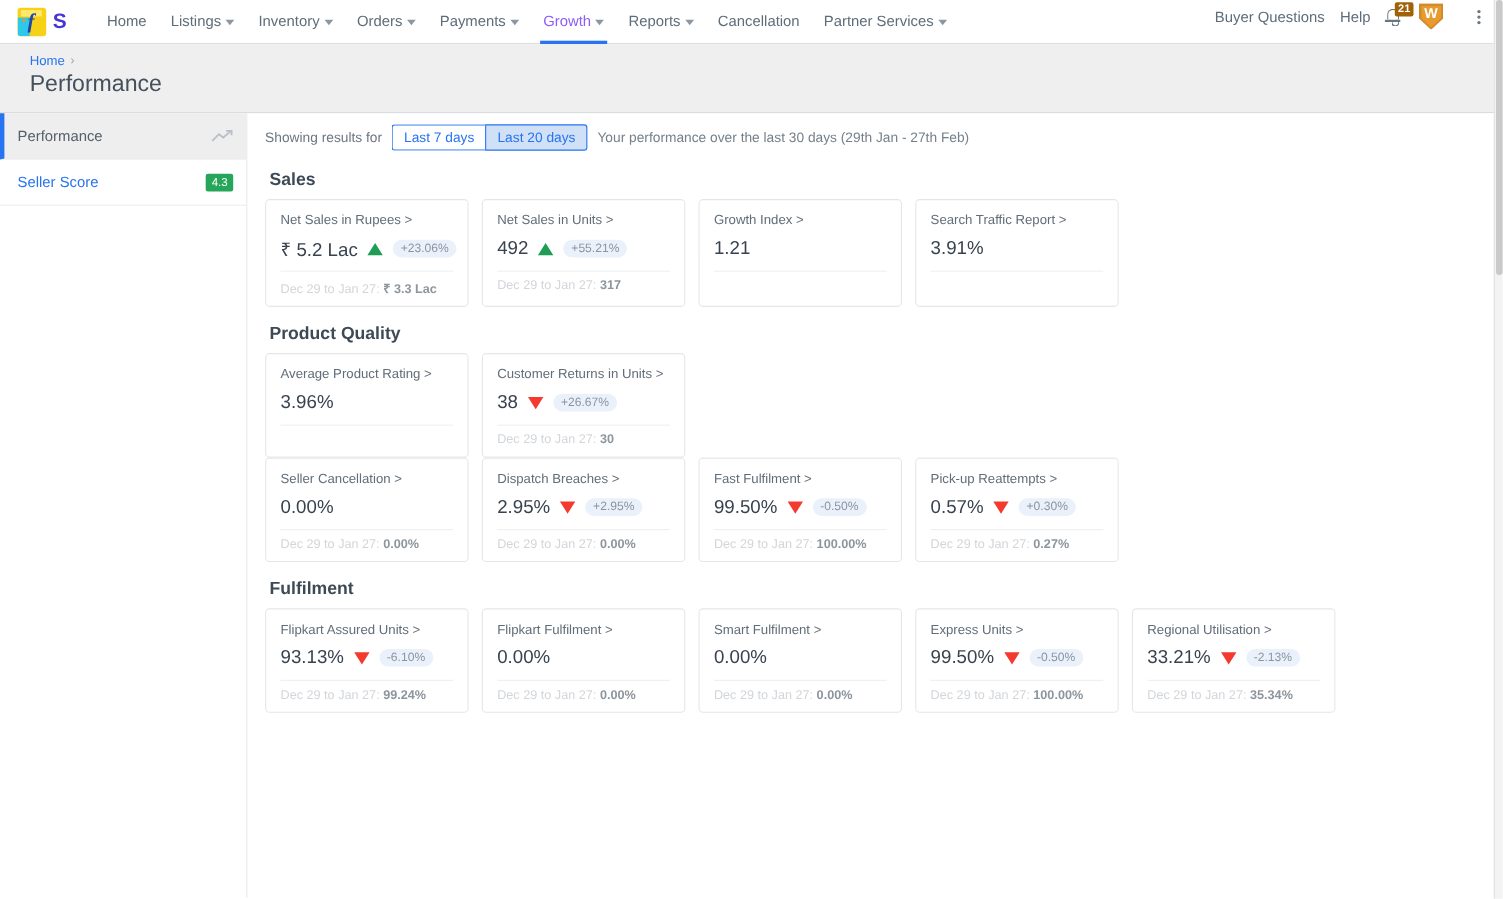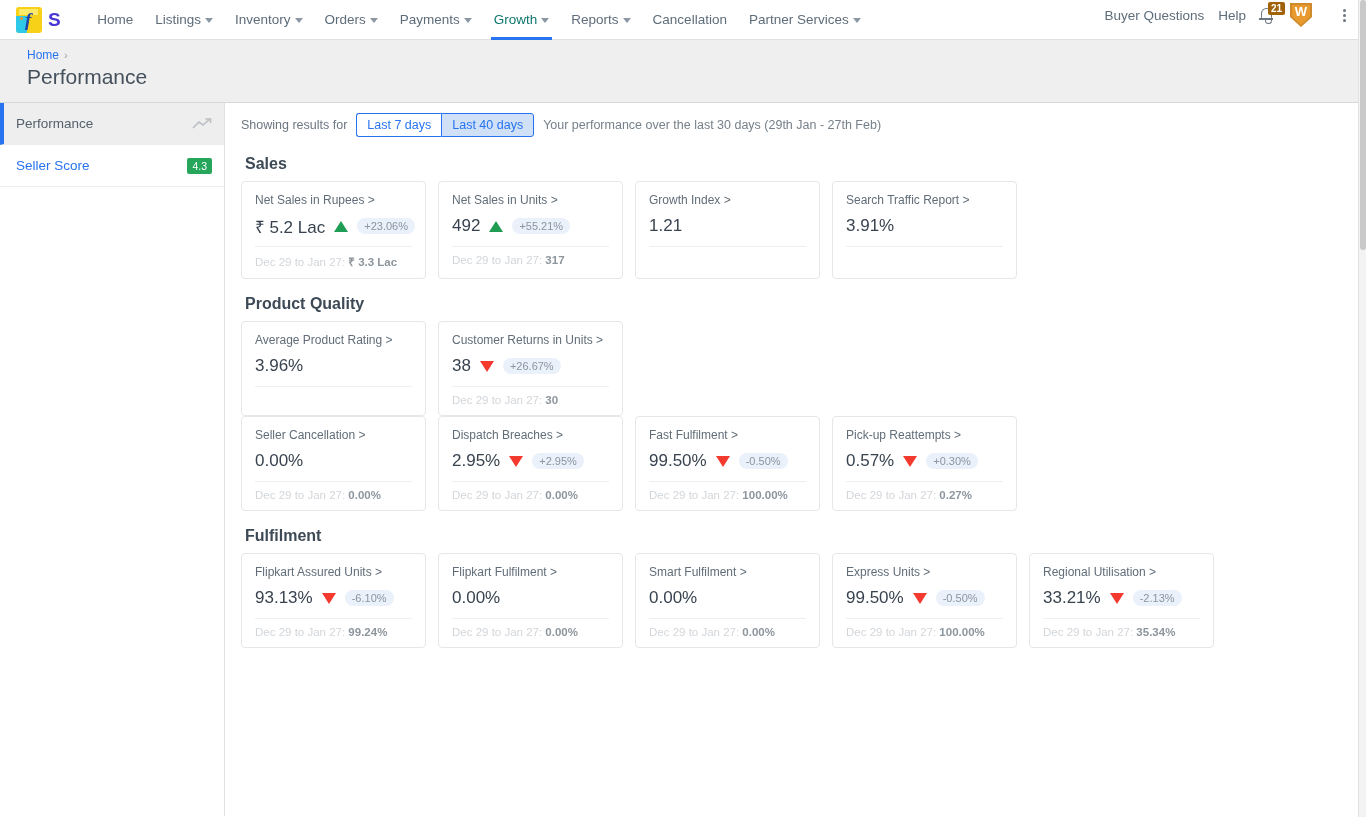--- a/index.html
+++ b/index.html
@@ -45,21 +45,21 @@
     font-size: 19px; font-weight: bold; color: #4636d6;
     line-height: 1; letter-spacing: -0.5px;
   }
 
   .nav-links { display: flex; align-items: center; height: 40px; margin-left: 26px; }
   .nav-item {
     position: relative; height: 40px; display: flex; align-items: center;
     padding: 0 11px; font-size: 13.5px; color: #5e6d7a; cursor: pointer;
     white-space: nowrap; gap: 4px;
   }
-  .nav-item.active { color: #0f766e; }
+  .nav-item.active { color: #8b5cf6; }
   .nav-item.active::after {
     content: ""; position: absolute; left: 8px; right: 8px; bottom: 0;
     height: 3px; background: #2874f0;
   }
   .caret {
     width: 0; height: 0; border-left: 4px solid transparent;
     border-right: 4px solid transparent; border-top: 5px solid #8b98a3;
     margin-top: 2px;
   }
 
@@ -298,21 +298,21 @@
         <span class="score-badge">4.3</span>
       </div>
     </div>
 
   <div class="content">
 
     <div class="filter-row">
       <span class="filter-label">Showing results for</span>
       <span class="segmented" id="seg-control">
           <span class="seg-btn">Last 7 days</span>
-          <span class="seg-btn selected">Last 40 days</span>
+          <span class="seg-btn selected">Last 20 days</span>
         </span>
       <span class="filter-desc">Your performance over the last 30 days (29th Jan - 27th Feb)</span>
     </div>
 
     <div id="sections">
         <div class="section-title">Sales</div>
         <div class="card-grid">
           <div class="card">
             <div class="card-title">Net Sales in Rupees &gt;</div>
             <div class="card-value-row">

